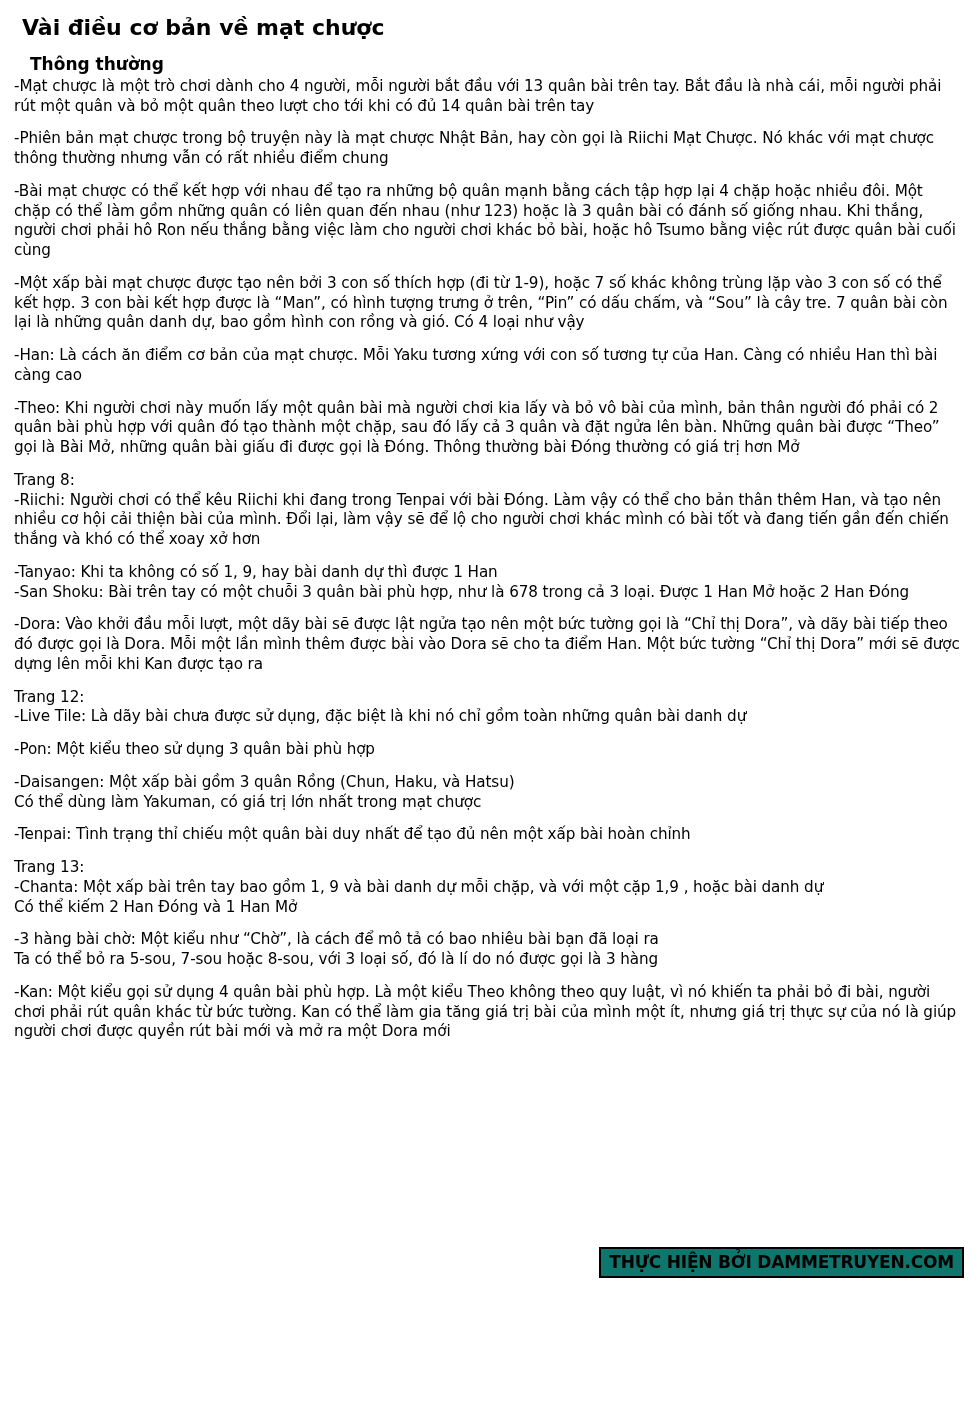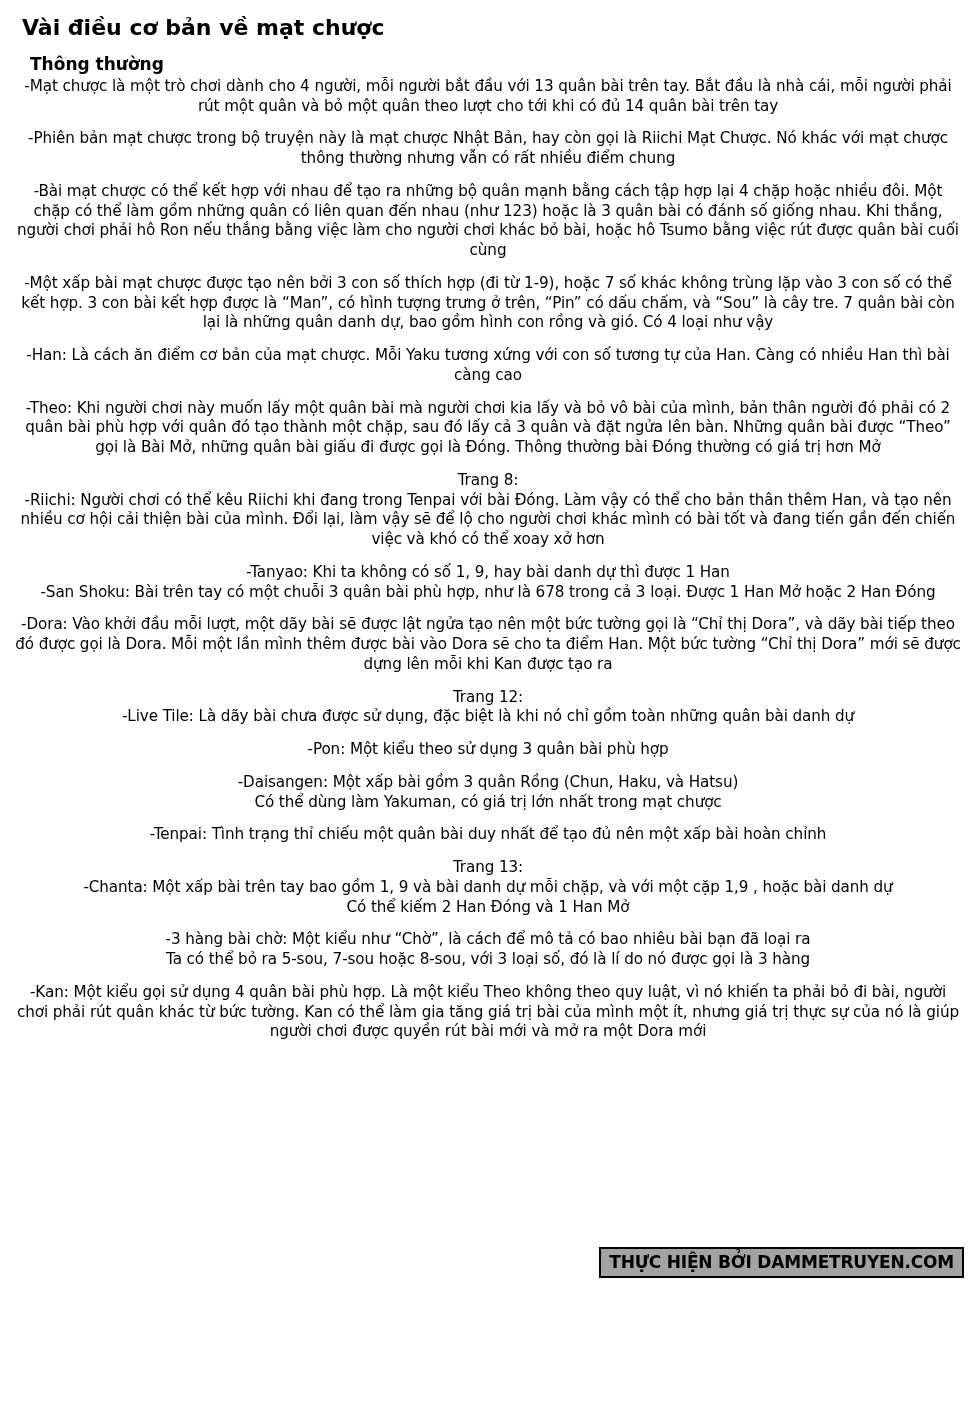--- a/index.html
+++ b/index.html
@@ -32,36 +32,36 @@
   .section-head {
     font-size: 17px;
     font-weight: bold;
     margin: 12px 0 2px 16px;
     line-height: 1.25;
   }
   .para {
     font-size: 15.2px;
     line-height: 1.30;
     margin: 0 0 0 0;
-    text-align: center;
+    text-align: left;
     letter-spacing: -0.1px;
   }
   .gap {
     height: 13px;
   }
   .heading-label {
     font-size: 15.2px;
     line-height: 1.30;
   }
   .footer-badge {
     position: absolute;
     right: 14px;
     bottom: 10px;
     border: 2px solid #000;
-    background: #a3a3a3;
+    background: #0f766e;
     padding: 3px 8px 4px 8px;
     font-size: 17px;
     font-weight: bold;
     font-family: "DejaVu Sans", sans-serif;
     letter-spacing: -0.2px;
     white-space: nowrap;
   }
   .footer-badge .part1 { color: #000; }
 </style>
 </head>
@@ -85,21 +85,21 @@
   <div class="para">-Một xấp bài mạt chược được tạo nên bởi 3 con số thích hợp (đi từ 1-9), hoặc 7 số khác không trùng lặp vào 3 con số có thể kết hợp. 3 con bài kết hợp được là “Man”, có hình tượng trưng ở trên, “Pin” có dấu chấm, và “Sou” là cây tre. 7 quân bài còn lại là những quân danh dự, bao gồm hình con rồng và gió. Có 4 loại như vậy</div>
   <div class="gap"></div>
 
   <div class="para">-Han: Là cách ăn điểm cơ bản của mạt chược. Mỗi Yaku tương xứng với con số tương tự của Han. Càng có nhiều Han thì bài càng cao</div>
   <div class="gap"></div>
 
   <div class="para">-Theo: Khi người chơi này muốn lấy một quân bài mà người chơi kia lấy và bỏ vô bài của mình, bản thân người đó phải có 2 quân bài phù hợp với quân đó tạo thành một chặp, sau đó lấy cả 3 quân và đặt ngửa lên bàn. Những quân bài được “Theo” gọi là Bài Mở, những quân bài giấu đi được gọi là Đóng. Thông thường bài Đóng thường có giá trị hơn Mở</div>
   <div class="gap"></div>
 
   <div class="para heading-label">Trang 8:</div>
-  <div class="para">-Riichi: Người chơi có thể kêu Riichi khi đang trong Tenpai với bài Đóng. Làm vậy có thể cho bản thân thêm Han, và tạo nên nhiều cơ hội cải thiện bài của mình. Đổi lại, làm vậy sẽ để lộ cho người chơi khác mình có bài tốt và đang tiến gần đến chiến việc và khó có thể xoay xở hơn</div>
+  <div class="para">-Riichi: Người chơi có thể kêu Riichi khi đang trong Tenpai với bài Đóng. Làm vậy có thể cho bản thân thêm Han, và tạo nên nhiều cơ hội cải thiện bài của mình. Đổi lại, làm vậy sẽ để lộ cho người chơi khác mình có bài tốt và đang tiến gần đến chiến thắng và khó có thể xoay xở hơn</div>
   <div class="gap"></div>
 
   <div class="para">-Tanyao: Khi ta không có số 1, 9, hay bài danh dự thì được 1 Han</div>
   <div class="para">-San Shoku: Bài trên tay có một chuỗi 3 quân bài phù hợp, như là 678 trong cả 3 loại. Được 1 Han Mở hoặc 2 Han Đóng</div>
   <div class="gap"></div>
 
   <div class="para">-Dora: Vào khởi đầu mỗi lượt, một dãy bài sẽ được lật ngửa tạo nên một bức tường gọi là “Chỉ thị Dora”, và dãy bài tiếp theo đó được gọi là Dora. Mỗi một lần mình thêm được bài vào Dora sẽ cho ta điểm Han. Một bức tường “Chỉ thị Dora” mới sẽ được dựng lên mỗi khi Kan được tạo ra</div>
   <div class="gap"></div>
 
   <div class="para heading-label">Trang 12:</div>

